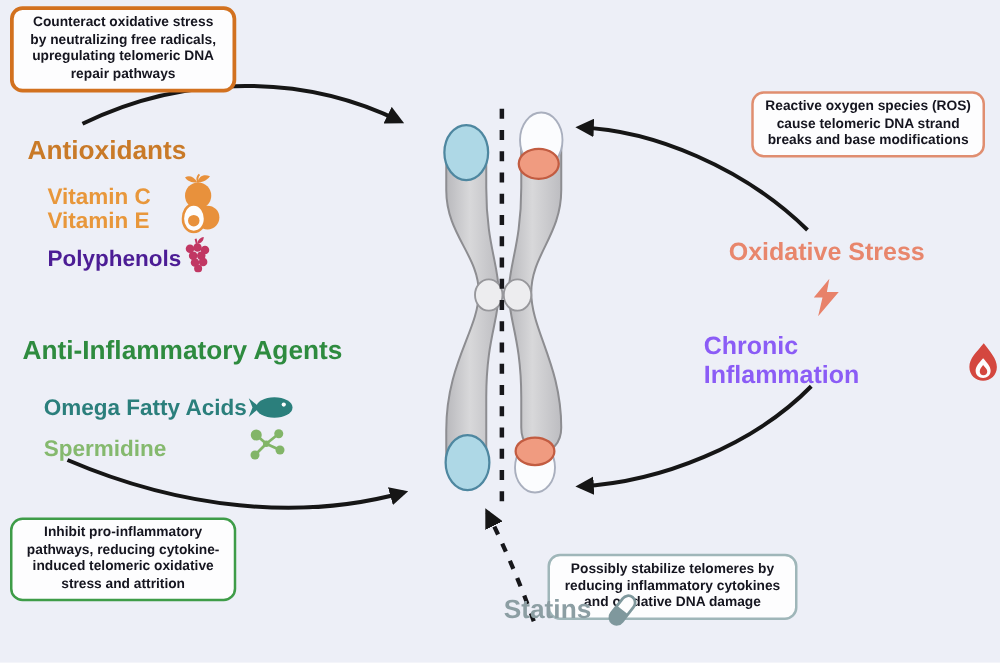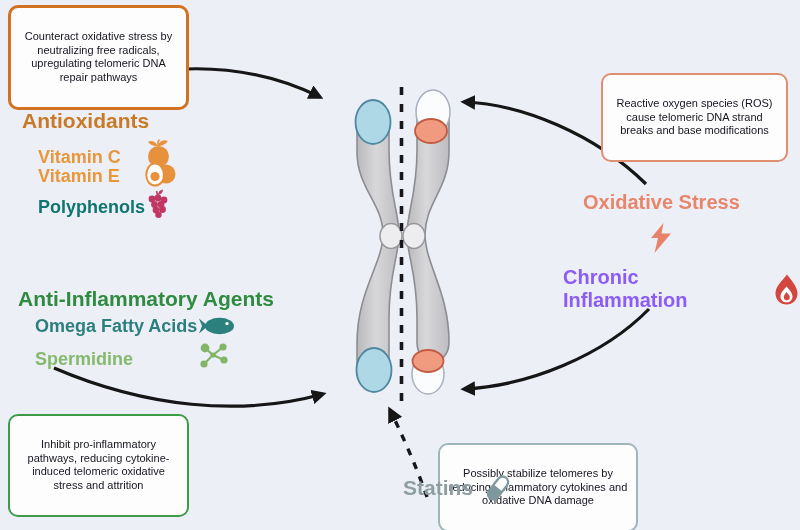--- a/index.html
+++ b/index.html
@@ -6,40 +6,40 @@
   html,body { width:800px; height:530px; }
   body { font-family:"Liberation Sans", sans-serif; }
   #stage {
     position:relative; width:800px; height:530px;
     background:#EDEFF7; overflow:hidden;
   }
   svg.layer { position:absolute; left:0; top:0; }
 
   .note {
     position:absolute; background:#FDFDFE; border-radius:10px;
-    padding:22px 8px; text-align:center; font-size:11px; line-height:1.24;
-    color:#15151F; font-weight:400;
+    padding:4px 8px; text-align:center; font-size:11px; line-height:1.24;
+    color:#15151F; font-weight:700;
   }
   .note.orange { border:3px solid #D2711F; }
   .note.salmon { border:2.5px solid #E08E70; }
   .note.green  { border:2.5px solid #3E9C48; }
   .note.red    { border:2.5px solid #CD3F3F; }
   .note.teal   { border:2.5px solid #9FB6B9; }
 
   .heading { position:absolute; font-weight:700; }
   .h-antiox { left:22px; top:109px; font-size:21px; color:#C97A28; }
-  .h-antiinf{ left:18px; top:287px; font-size:21px; color:#2E8B3F; }
+  .h-antiinf{ left:18px; top:269px; font-size:21px; color:#2E8B3F; }
 
   .item-row { position:absolute; display:flex; align-items:flex-end; }
   .item-row .lbl { font-weight:700; font-size:18px; }
   .row-vitc  { left:38px; top:138px; } 
   .row-vite  { left:38px; top:162px; }
   .row-poly  { left:38px; top:189px; }
   .row-vitc .lbl, .row-vite .lbl { color:#E8973B; width:107px; }
-  .row-poly .lbl { color:#0f766e; width:107px; }
+  .row-poly .lbl { color:#4c1d95; width:107px; }
   .row-omega { left:35px; top:315px; }
   .row-sperm { left:35px; top:340px; }
   .row-omega .lbl { color:#2B7F7C; width:163px; }
   .row-sperm .lbl { color:#85B96E; width:163px; }
 
   .r-row { position:absolute; display:flex; align-items:center; gap:9px; }
   .row-oxid { left:583px; top:191px;flex-direction:column; }
   .row-oxid .lbl { color:#E8866C; font-size:20px; font-weight:700; }
   .row-chron { left:563px; top:266px; }
   .row-chron .lbl { color:#8b5cf6; font-size:20px; font-weight:700; }

